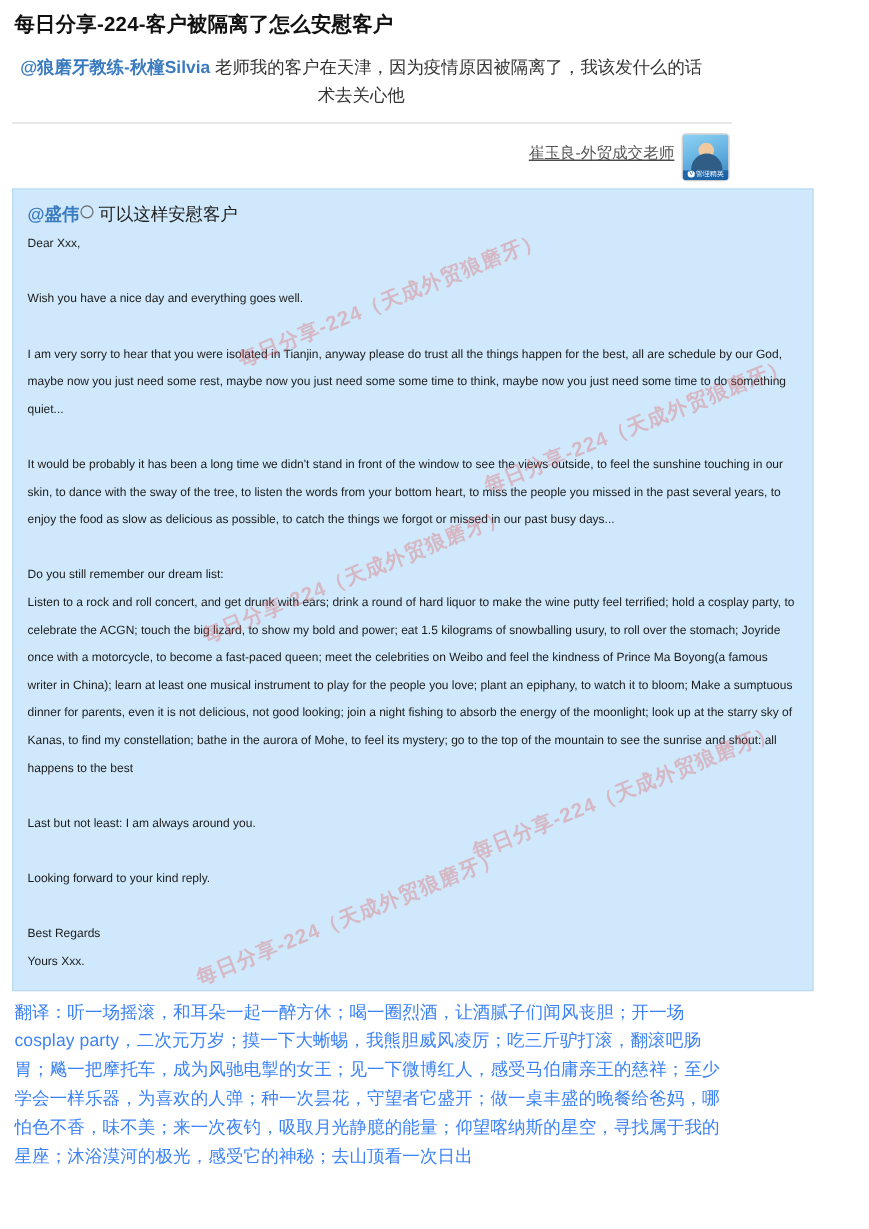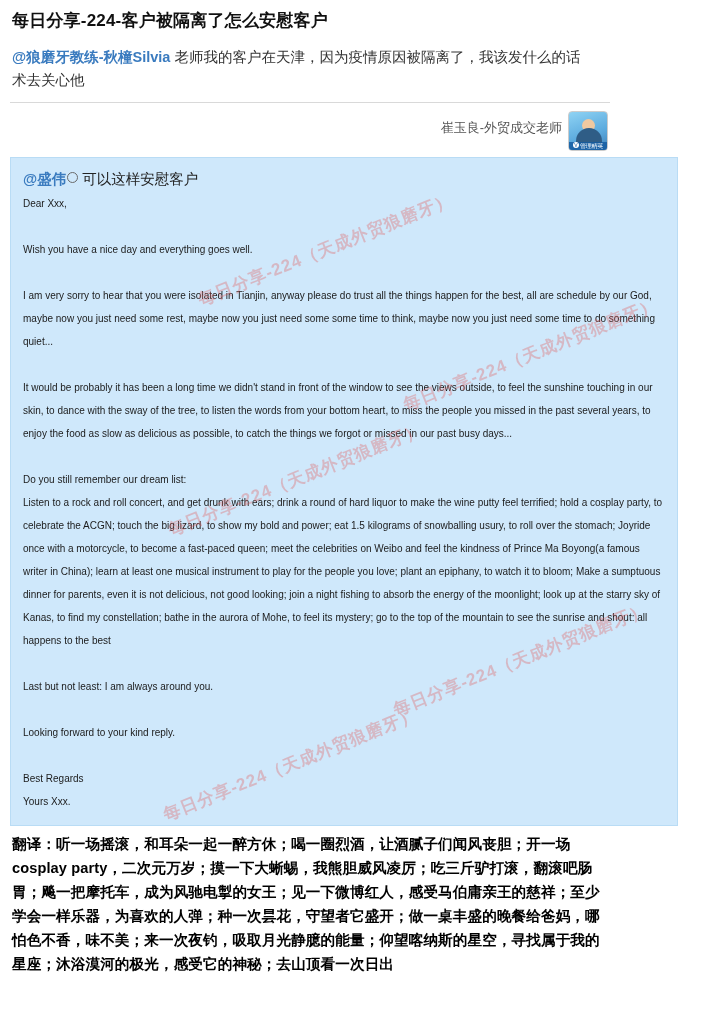--- a/index.html
+++ b/index.html
@@ -29,37 +29,39 @@
     letter-spacing: 0.2px;
     line-height: 22px;
     margin: 2px 0 10px 2px;
   }
   .question-block {
     font-size: 14.5px;
     line-height: 23px;
     color: #333333;
     margin: 14px 0 10px 2px;
     padding-right: 20px;
+    text-align: center;
   }
   .mention {
     color: #3a7bbf;
     font-weight: bold;
   }
   .divider {
     height: 1px;
     background: #d9d9d9;
     margin: 6px 0 8px 0;
   }
   .author-row {
     display: flex;
     justify-content: flex-end;
     align-items: flex-start;
     padding-right: 2px;
     height: 44px;
     position: relative;
+    text-decoration: underline;
   }
   .author-name {
     font-size: 13px;
     color: #555555;
     margin-top: 8px;
     margin-right: 6px;
   }
   .avatar {
     width: 40px;
     height: 40px;
@@ -143,23 +145,23 @@
     vertical-align: 1px;
   }
   .answer-body {
     font-size: 10px;
     line-height: 23px;
     color: #1b1b1b;
     white-space: pre-wrap;
     word-break: break-word;
   }
   .translation {
-    color: #000000;
+    color: #3b82f6;
     font-size: 14.6px;
-    font-weight: bold;
+    font-weight: normal;
     line-height: 24px;
     margin-top: 6px;
     padding: 0 2px;
     letter-spacing: 0.1px;
   }
   
   .wm {
     position: absolute;
     color: rgba(226, 90, 90, 0.34);
     font-size: 17px;

